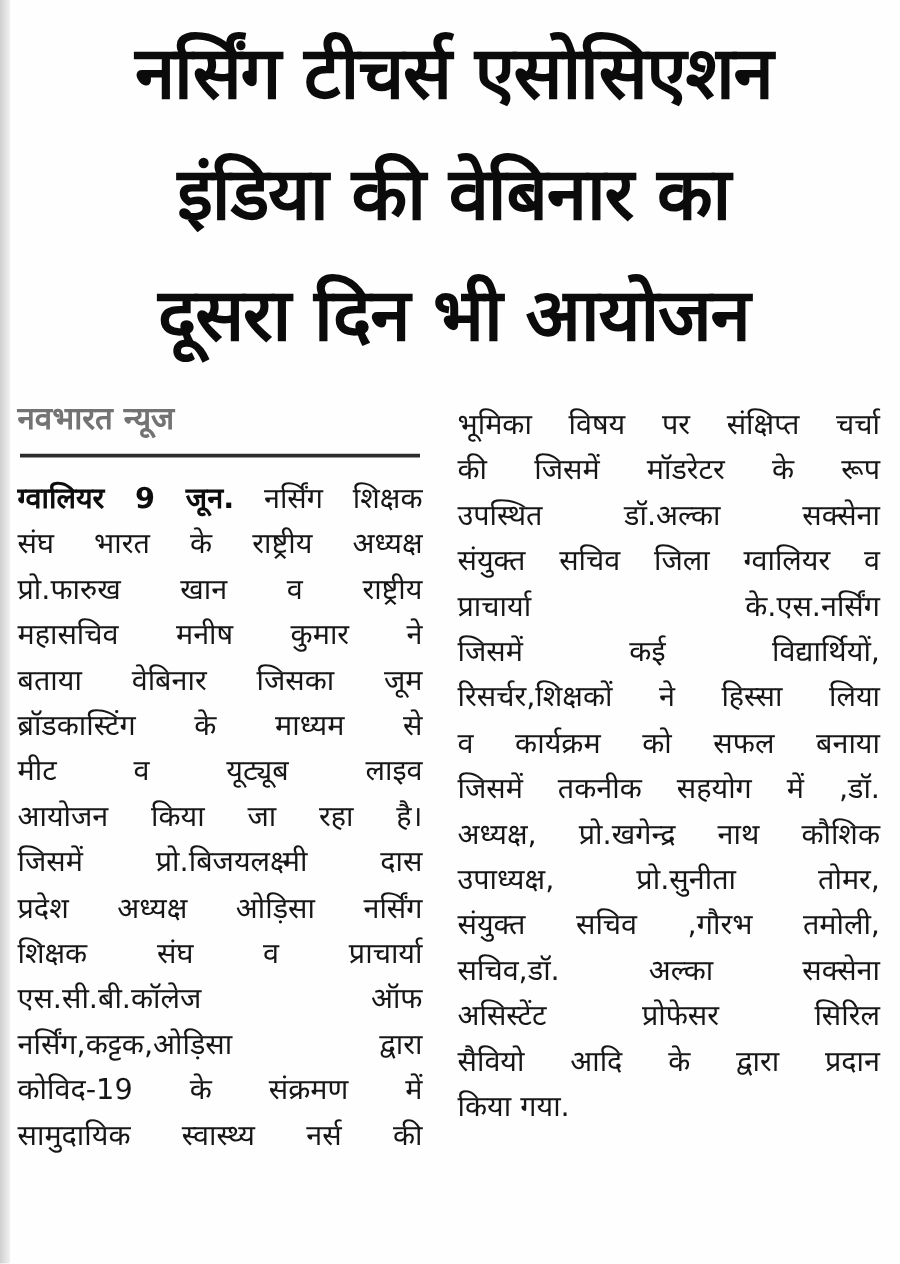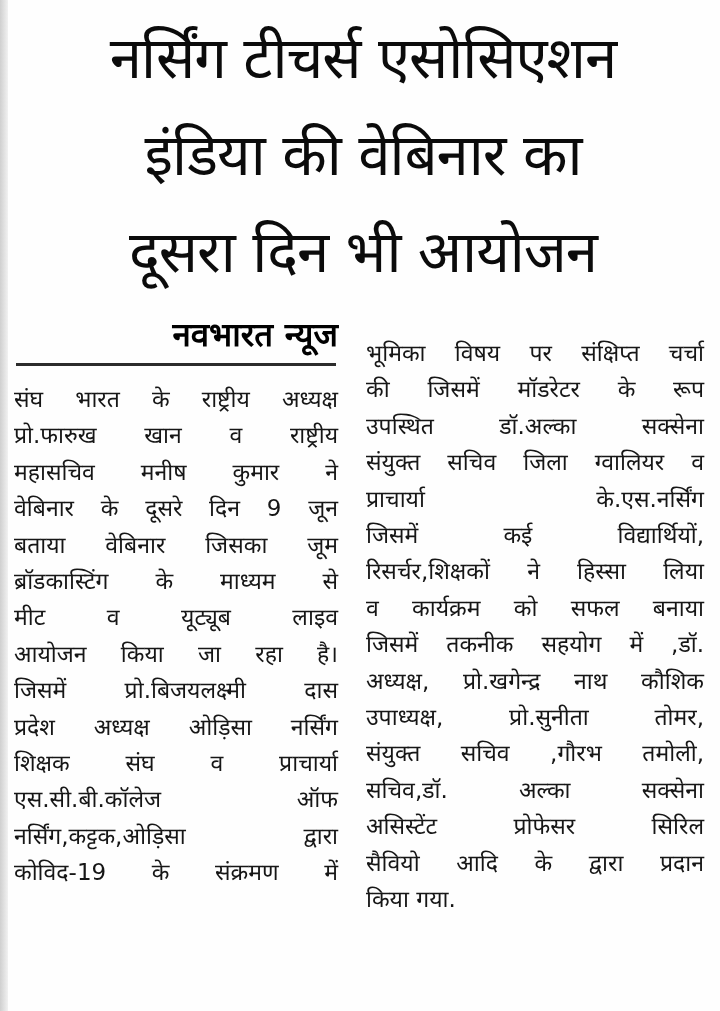--- a/index.html
+++ b/index.html
@@ -26,54 +26,54 @@
     height: 100%;
     background: linear-gradient(to right, #c7c7c7, #efefef);
     opacity: 0.85;
   }
   .headline {
     padding: 10px 14px 0 20px;
   }
   .headline-line {
     font-size: 58px;
     line-height: 97px;
-    font-weight: 400;
+    font-weight: 700;
     letter-spacing: -1px;
     text-align: center;
     color: #0b0b0b;
     white-space: nowrap;
   }
   .columns {
     display: flex;
     margin-top: 13px;
     padding: 0 8px 0 14px;
     gap: 28px;
   }
   .col {
     flex: 0 0 auto;
   }
   .col-left  { width: 324px; }
   .col-right { width: 338px; padding-top: 4px; }
   .byline {
     font-weight: bold;
-    font-size: 33px;
+    font-size: 25px;
     line-height: 42px;
-    text-align: right;
-    color: #000000;
+    text-align: left;
+    color: #737373;
   }
   .rule {
     border: 0;
     border-top: 3px solid #2c2c2c;
     margin: 7px 2px 0 2px;
   }
   .body-lines {
     margin-top: 15px;
   }
   .col-right .body-lines {
-    margin-top: 17px;
+    margin-top: 4px;
   }
   .line {
     font-size: 23px;
     line-height: 36.4px;
     text-align: justify;
     text-align-last: justify;
     color: #161616;
     white-space: normal;
   }
   .line b {
@@ -96,34 +96,35 @@
     <div class="headline-line">इंडिया की वेबिनार का</div>
     <div class="headline-line">दूसरा दिन भी आयोजन</div>
   </div>
 
   <div class="columns">
 
     <div class="col col-left">
       <div class="byline">नवभारत न्यूज</div>
       <hr class="rule">
       <div class="body-lines">
+          <div class="line"><b>ग्वालियर 9 जून.</b> नर्सिंग शिक्षक</div>
           <div class="line">संघ भारत के राष्ट्रीय अध्यक्ष</div>
           <div class="line">प्रो.फारुख खान व राष्ट्रीय</div>
           <div class="line">महासचिव मनीष कुमार ने</div>
-          <div class="line">वेबिनार के दूसरे दिन 9 जून</div>
           <div class="line">बताया वेबिनार जिसका जूम</div>
           <div class="line">ब्रॉडकास्टिंग के माध्यम से</div>
           <div class="line">मीट व यूट्यूब लाइव</div>
           <div class="line">आयोजन किया जा रहा है।</div>
           <div class="line">जिसमें प्रो.बिजयलक्ष्मी दास</div>
           <div class="line">प्रदेश अध्यक्ष ओड़िसा नर्सिंग</div>
           <div class="line">शिक्षक संघ व प्राचार्या</div>
           <div class="line">एस.सी.बी.कॉलेज ऑफ</div>
           <div class="line">नर्सिंग,कट्टक,ओड़िसा द्वारा</div>
           <div class="line">कोविद-19 के संक्रमण में</div>
+          <div class="line">सामुदायिक स्वास्थ्य नर्स की</div>
         </div>
     </div>
 
     <div class="col col-right">
       <div class="body-lines">
           <div class="line">भूमिका विषय पर संक्षिप्त चर्चा</div>
           <div class="line">की जिसमें मॉडरेटर के रूप</div>
           <div class="line">उपस्थित डॉ.अल्का सक्सेना</div>
           <div class="line">संयुक्त सचिव जिला ग्वालियर व</div>
           <div class="line">प्राचार्या के.एस.नर्सिंग</div>

